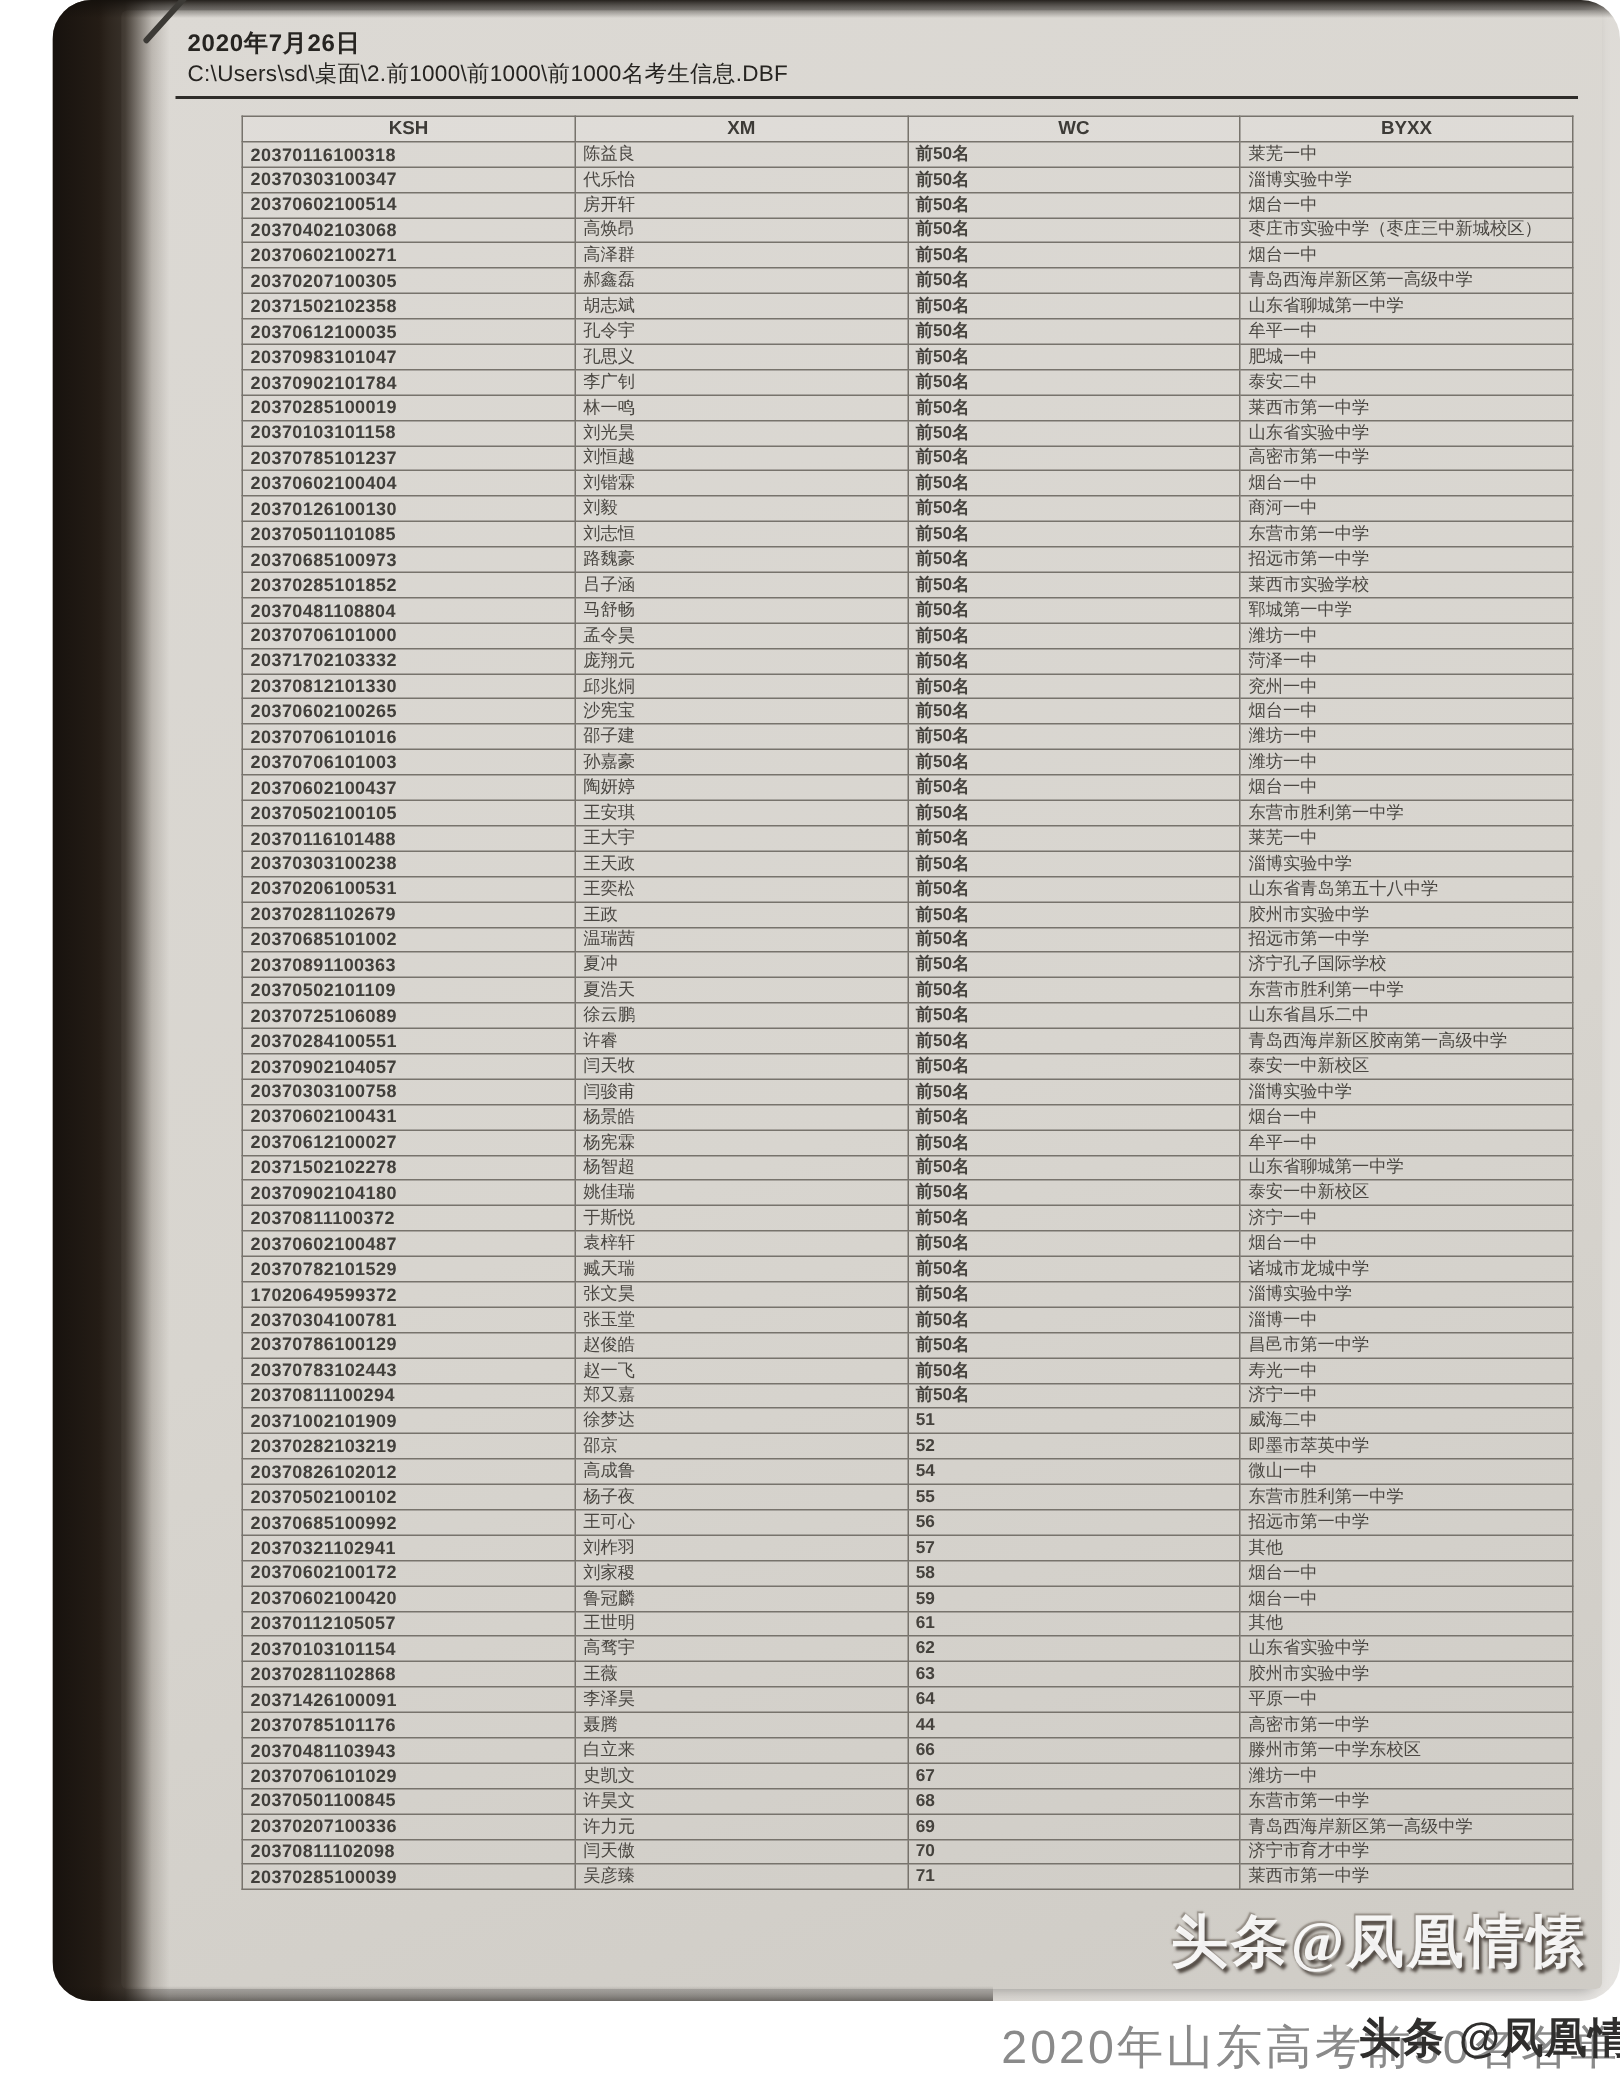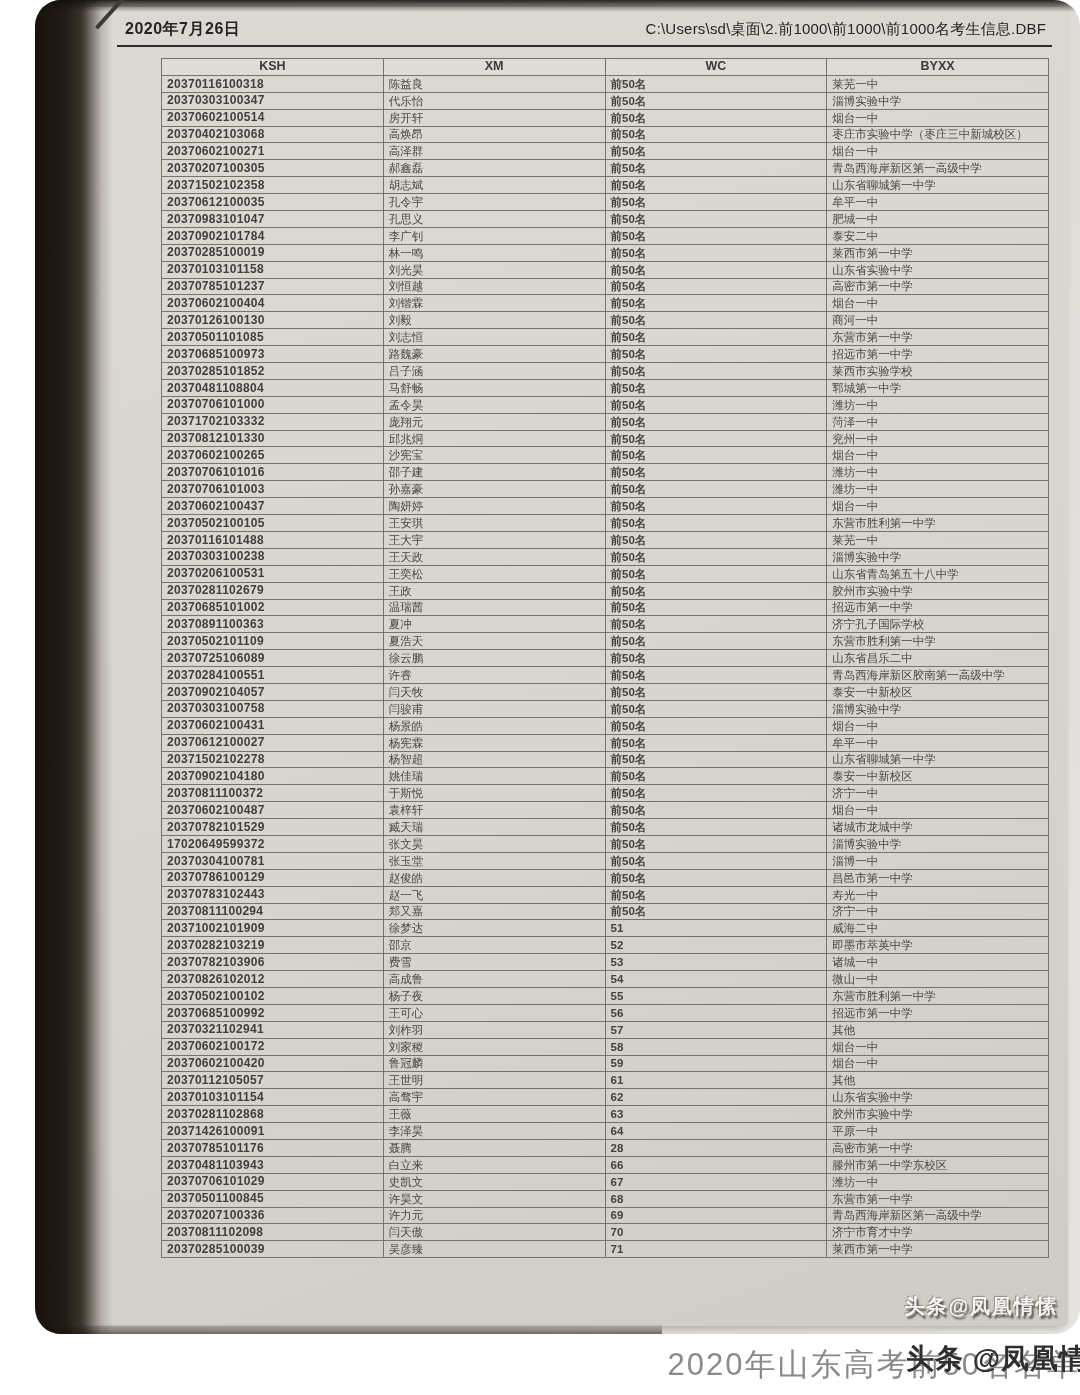--- a/index.html
+++ b/index.html
@@ -31,43 +31,44 @@
     border-radius:4px;
     box-shadow:-6px 0 10px rgba(0,0,0,0.35);
     padding:10px 16px 10px 36px;box-sizing:border-box;
   }
   .pen-mark{
     position:absolute;left:8px;top:6px;width:44px;height:4px;background:#3c3a36;
     transform:rotate(-48deg);border-radius:2px;
   }
   .doc-header{
     display:flex;justify-content:space-between;align-items:baseline;
-    border-bottom:2.5px solid #2e2c29;padding:2px 6px 5px 8px;margin-bottom:11px;
+    border-bottom:2.5px solid #2e2c29;padding:2px 6px 5px 8px;margin-bottom:11px;flex-direction:column;
   }
   .doc-date{font-size:16px;font-weight:bold;color:#262421;letter-spacing:0.5px;}
   .doc-path{font-size:15px;font-weight:normal;color:#262421;letter-spacing:0.2px;}
   table.grid{
     border-collapse:collapse;table-layout:fixed;width:888px;margin-left:44px;
   }
   table.grid th,table.grid td{
     border:1px solid #77736c;height:15.9px;padding:0 5px;overflow:hidden;
     white-space:nowrap;line-height:1.05;
   }
   table.grid th{
     font-size:12.5px;font-weight:bold;color:#3d3b37;text-align:center;background:rgba(255,255,255,0.12);
   }
   td.c-ksh{width:168px;font-size:12px;color:#413f3b;font-weight:bold;letter-spacing:0.3px;}
   td.c-xm {width:254px;font-size:11.5px;color:#4a4742;}
   td.c-wc {width:80px;font-size:11.5px;color:#45423d;font-weight:bold;}
   td.c-byxx{width:360px;font-size:11.5px;color:#4a4742;}
   .wm-photo{
-    position:absolute;right:22px;bottom:14px;font-size:20px;font-weight:bold;
+    position:absolute;right:22px;bottom:14px;font-size:38px;font-weight:bold;
     color:rgba(255,255,255,0.92);
     text-shadow:2px 3px 2px rgba(70,62,55,0.9),-1px -1px 1px rgba(90,80,70,0.5);
     letter-spacing:2px;
+    font-family:Liberation Serif, serif;
   }
   
   .caption{
     position:absolute;left:0;right:0;top:1344px;text-align:right;
     font-size:31px;color:#8a8a8a;letter-spacing:2px;
   }
   .wm-corner{
     position:absolute;right:-8px;top:1340px;font-size:28px;font-weight:bold;
     color:#2f2e2d;letter-spacing:1px;
   }
@@ -397,26 +398,20 @@
     <td class="c-wc">51</td>
     <td class="c-byxx">威海二中</td>
   </tr>
           <tr>
     <td class="c-ksh">20370282103219</td>
     <td class="c-xm">邵京</td>
     <td class="c-wc">52</td>
     <td class="c-byxx">即墨市萃英中学</td>
   </tr>
           <tr>
-    <td class="c-ksh">20370782103906</td>
-    <td class="c-xm">费雪</td>
-    <td class="c-wc">53</td>
-    <td class="c-byxx">诸城一中</td>
-  </tr>
-          <tr>
     <td class="c-ksh">20370826102012</td>
     <td class="c-xm">高成鲁</td>
     <td class="c-wc">54</td>
     <td class="c-byxx">微山一中</td>
   </tr>
           <tr>
     <td class="c-ksh">20370502100102</td>
     <td class="c-xm">杨子夜</td>
     <td class="c-wc">55</td>
     <td class="c-byxx">东营市胜利第一中学</td>
@@ -465,21 +460,21 @@
   </tr>
           <tr>
     <td class="c-ksh">20371426100091</td>
     <td class="c-xm">李泽昊</td>
     <td class="c-wc">64</td>
     <td class="c-byxx">平原一中</td>
   </tr>
           <tr>
     <td class="c-ksh">20370785101176</td>
     <td class="c-xm">聂腾</td>
-    <td class="c-wc">28</td>
+    <td class="c-wc">44</td>
     <td class="c-byxx">高密市第一中学</td>
   </tr>
           <tr>
     <td class="c-ksh">20370481103943</td>
     <td class="c-xm">白立来</td>
     <td class="c-wc">66</td>
     <td class="c-byxx">滕州市第一中学东校区</td>
   </tr>
           <tr>
     <td class="c-ksh">20370706101029</td>

